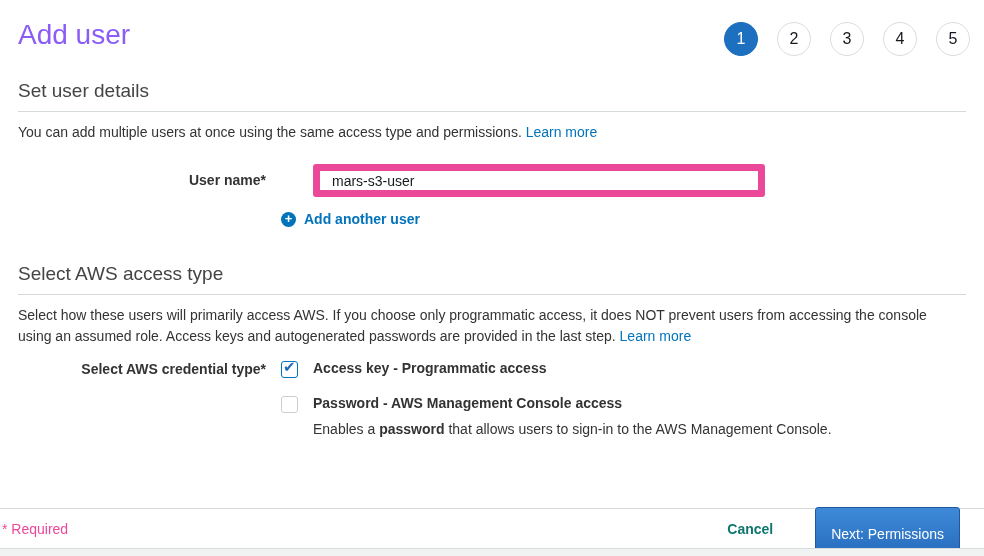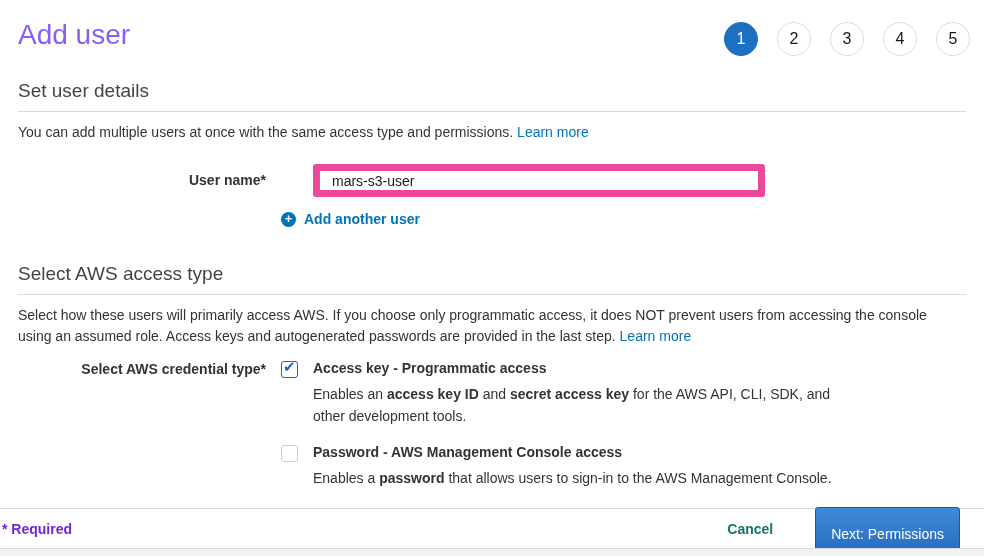--- a/index.html
+++ b/index.html
@@ -133,21 +133,21 @@
 
   
   .footer {
     margin-top: auto;
     border-top: 1px solid #d5dbdb;
     display: flex;
     align-items: center;
     padding: 0 24px 0 2px;
     height: 40px;
   }
-  .required-note { font-weight: bold; color: #6d28d9; }
+  .required-note { font-weight: normal; color: #ec4899; }
   .footer-actions { margin-left: auto; display: flex; align-items: center; gap: 30px; }
   .cancel-link { color: #0f766e; font-weight: bold; cursor: pointer; }
   .next-btn {
     background: linear-gradient(to bottom, #3e8ad8, #2a6fc0);
     border: 1px solid #2057a0;
     border-radius: 3px;
     color: #fff;
     font-weight: normal;
     font-size: 14px;
     font-family: "Liberation Sans", "DejaVu Sans", sans-serif;
@@ -171,21 +171,21 @@
     <div class="step">2</div>
     <div class="step">3</div>
     <div class="step">4</div>
     <div class="step">5</div>
   </div>
 </div>
 
 <div class="section section-one">
   <h2 class="section-heading">Set user details</h2>
   <hr class="hrule">
-  <p class="intro"><span>You can add multiple users at once with the same access type and permissions. </span><a class="link">Learn more</a></p>
+  <p class="intro"><span>You can add multiple users at once using the same access type and permissions. </span><a class="link">Learn more</a></p>
 
   <div class="form-row">
     <label class="form-label">User name*</label>
     <div class="form-field">
       <input class="text-input" type="text" value="mars-s3-user" style="">
     </div>
   </div>
 
   <div class="add-another">
     <span class="plus-icon">+</span>
@@ -198,21 +198,20 @@
   <hr class="hrule">
   <p class="intro intro-wide"><span>Select how these users will primarily access AWS. If you choose only programmatic access, it does NOT prevent users from accessing the console using an assumed role. Access keys and autogenerated passwords are provided in the last step. </span><a class="link">Learn more</a></p>
 
   <div class="cred-row">
     <label class="form-label cred">Select AWS credential type*</label>
     <div class="options">
       <div class="option">
         <span class="checkbox checked"></span>
         <div class="option-body">
           <div class="option-title">Access key - Programmatic access</div>
-          <div class="option-desc"><span>Enables an </span><b>access key ID</b><span> and </span><b>secret access key</b><span> for the AWS API, CLI, SDK, and other development tools.</span></div>
         </div>
       </div>
       <div class="option">
         <span class="checkbox"></span>
         <div class="option-body">
           <div class="option-title">Password - AWS Management Console access</div>
           <div class="option-desc"><span>Enables a </span><b>password</b><span> that allows users to sign-in to the AWS Management Console.</span></div>
         </div>
       </div>
     </div>

